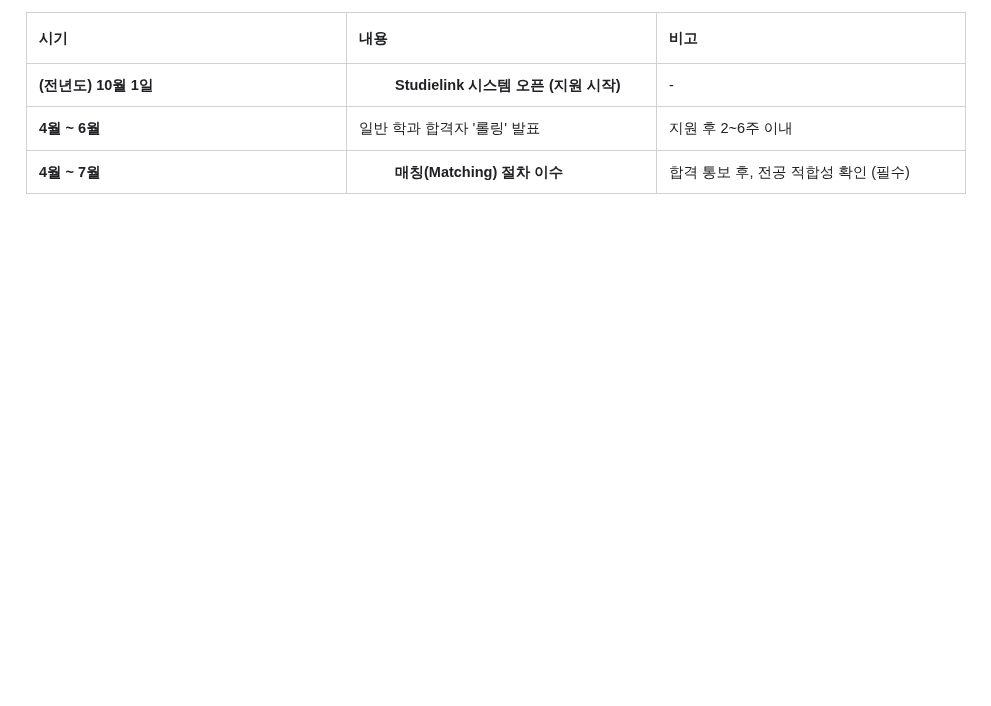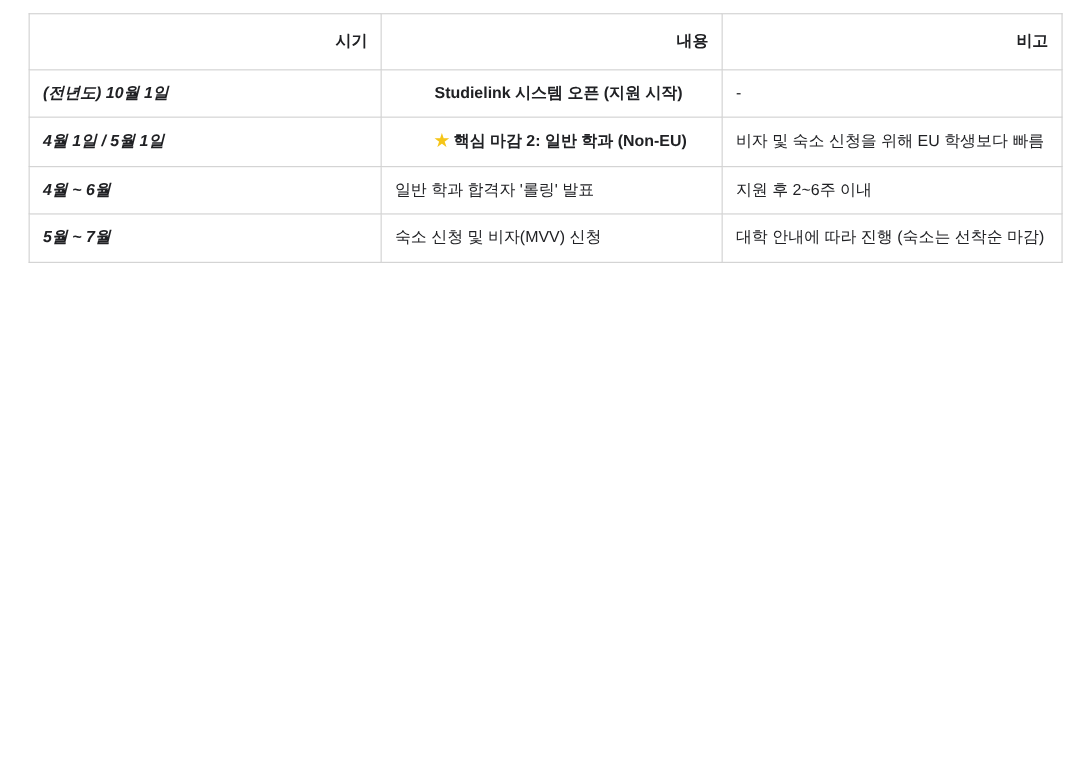--- a/index.html
+++ b/index.html
@@ -33,25 +33,23 @@
     vertical-align: middle;
     font-size: 14.5px;
     line-height: 1.55;
     text-align: left;
     word-break: keep-all;
   }
   table.schedule thead th {
     font-weight: bold;
     height: 30px;
     color: #202124;
-    text-align: right;
   }
   td.period {
     font-weight: bold;
-    font-style: italic;
   }
   td.content.strong {
     font-weight: bold;
     padding-left: 48px;
   }
   td.note {
     color: #202124;
   }
   .star {
     color: #f5c518;
@@ -79,29 +77,24 @@
         <th>비고</th>
       </tr>
     </thead>
     <tbody id="table-body">
         <tr>
           <td class="period">(전년도) 10월 1일</td>
           <td class="content strong"><span class="lead-bold">Studielink</span><span> 시스템 오픈 (지원 시작)</span></td>
           <td class="note">-</td>
         </tr>
         <tr>
-          <td class="period">4월 1일 / 5월 1일</td>
-          <td class="content strong"><span class="star">★</span><span>핵심 마감 2: 일반 학과 (Non-EU)</span></td>
-          <td class="note">비자 및 숙소 신청을 위해 EU 학생보다 빠름</td>
-        </tr>
-        <tr>
           <td class="period">4월 ~ 6월</td>
           <td class="content"><span>일반 학과 합격자 '롤링' 발표</span></td>
           <td class="note">지원 후 2~6주 이내</td>
         </tr>
         <tr>
-          <td class="period">5월 ~ 7월</td>
-          <td class="content"><span>숙소 신청 및 비자(MVV) 신청</span></td>
-          <td class="note">대학 안내에 따라 진행 (숙소는 선착순 마감)</td>
+          <td class="period">4월 ~ 7월</td>
+          <td class="content strong"><span class="lead-bold">매칭(Matching)</span><span> 절차 이수</span></td>
+          <td class="note">합격 통보 후, 전공 적합성 확인 (필수)</td>
         </tr>
       </tbody>
   </table>
 </div>
 
 </body></html>

